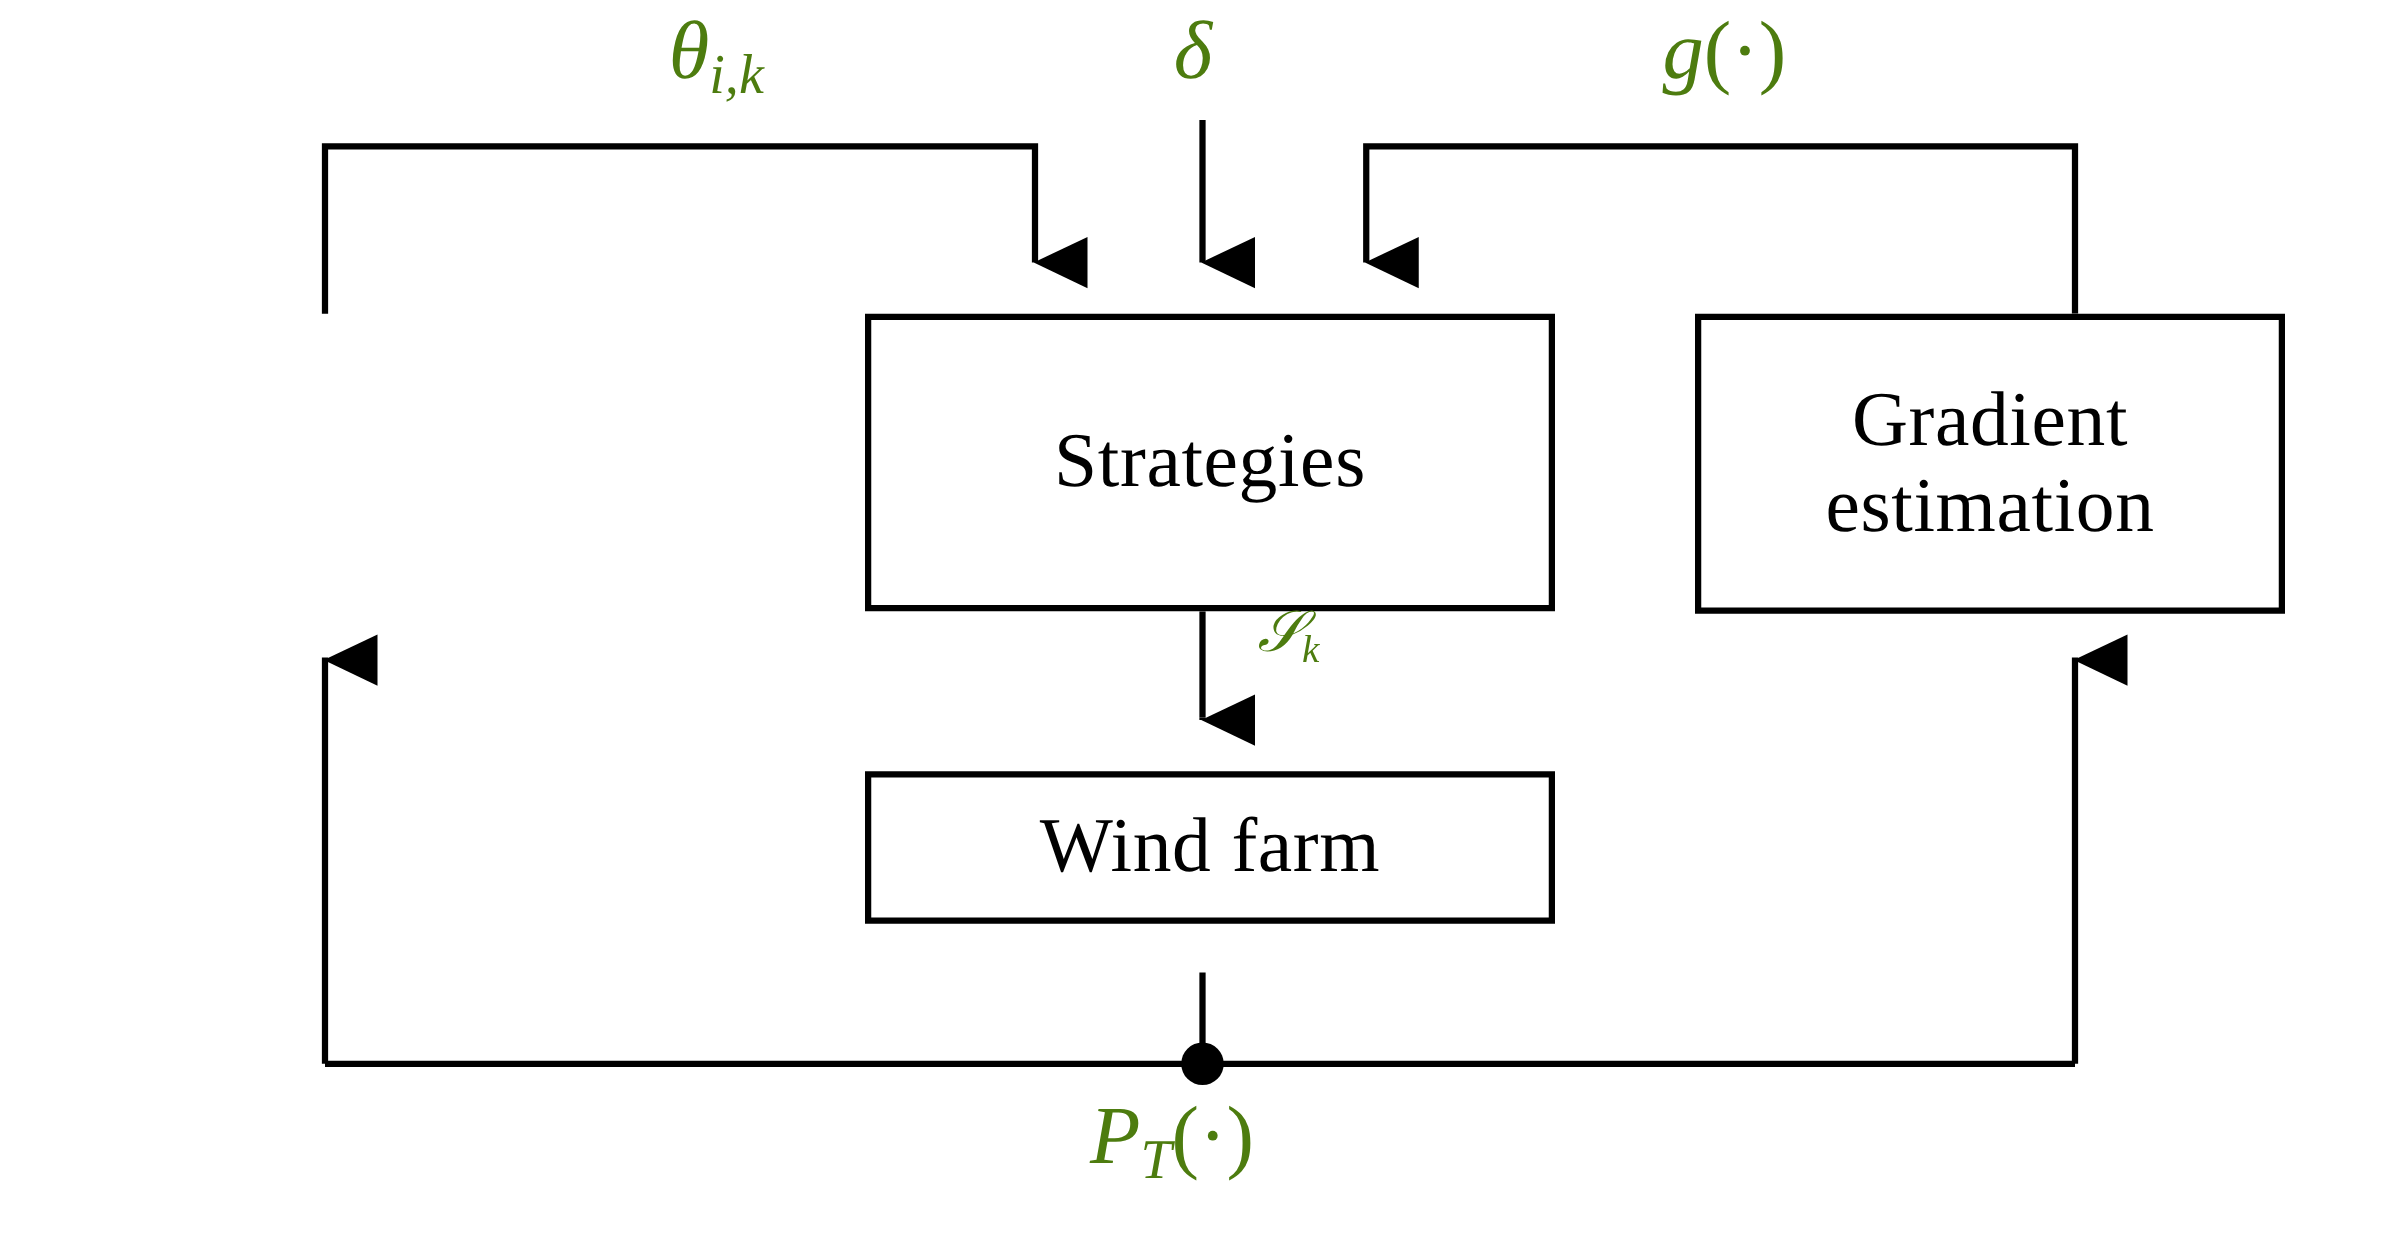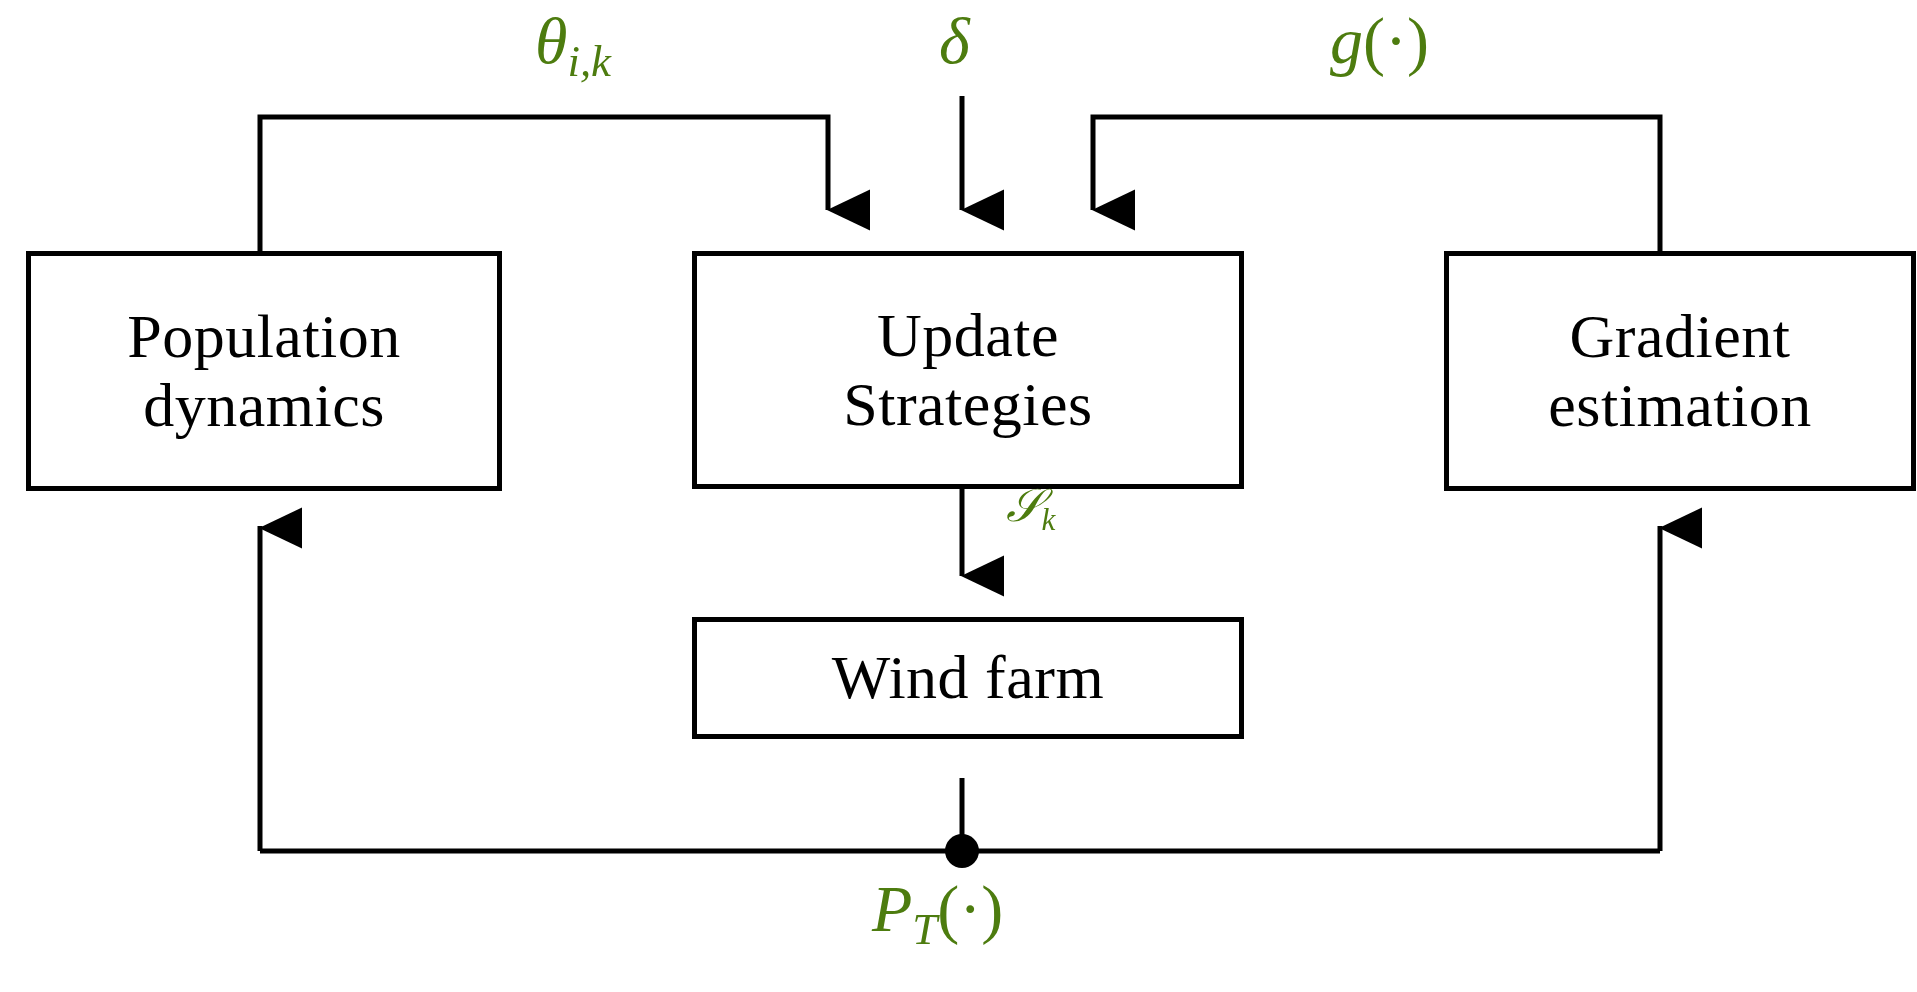--- a/index.html
+++ b/index.html
@@ -46,21 +46,21 @@
   }
   #block-population {
     left: 26px;  top: 251px;  width: 476px;  height: 240px;
     font-size: 62px;
   }
   #block-update {
     left: 692px; top: 251px;  width: 552px;  height: 238px;
     font-size: 62px;
   }
   #block-gradient {
-    left: 1444px; top: 251px; width: 472px;  height: 240px;
+    left: 1356px; top: 251px; width: 472px;  height: 240px;
     font-size: 62px;
   }
   #block-windfarm {
     left: 692px; top: 617px;  width: 552px;  height: 122px;
     font-size: 62px;
   }
   .sig-label {
     position: absolute;
     color: #4d7c0f;
     font-family: "Liberation Serif", "DejaVu Serif", serif;
@@ -138,27 +138,22 @@
       <path d="M 260,851 L 260,528"></path>
       <path d="M 260,528 L 260,526" marker-end="url(#arrowup)" transform="rotate(180 260 527)"></path>
 
       <path d="M 1660,851 L 1660,528"></path>
       <path d="M 1660,528 L 1660,526" marker-end="url(#arrowup)" transform="rotate(180 1660 527)"></path>
     </g>
 
     <circle cx="962" cy="851" r="17" fill="#000000"></circle>
   </svg>
 
-  <div class="block" id="block-population">
-    <span class="line">Population</span>
-    <span class="line">dynamics</span>
-  </div>
 
   <div class="block" id="block-update">
-    <span class="line">Update</span>
     <span class="line">Strategies</span>
   </div>
 
   <div class="block" id="block-gradient">
     <span class="line">Gradient</span>
     <span class="line">estimation</span>
   </div>
 
   <div class="block" id="block-windfarm">
     <span class="line">Wind farm</span>

